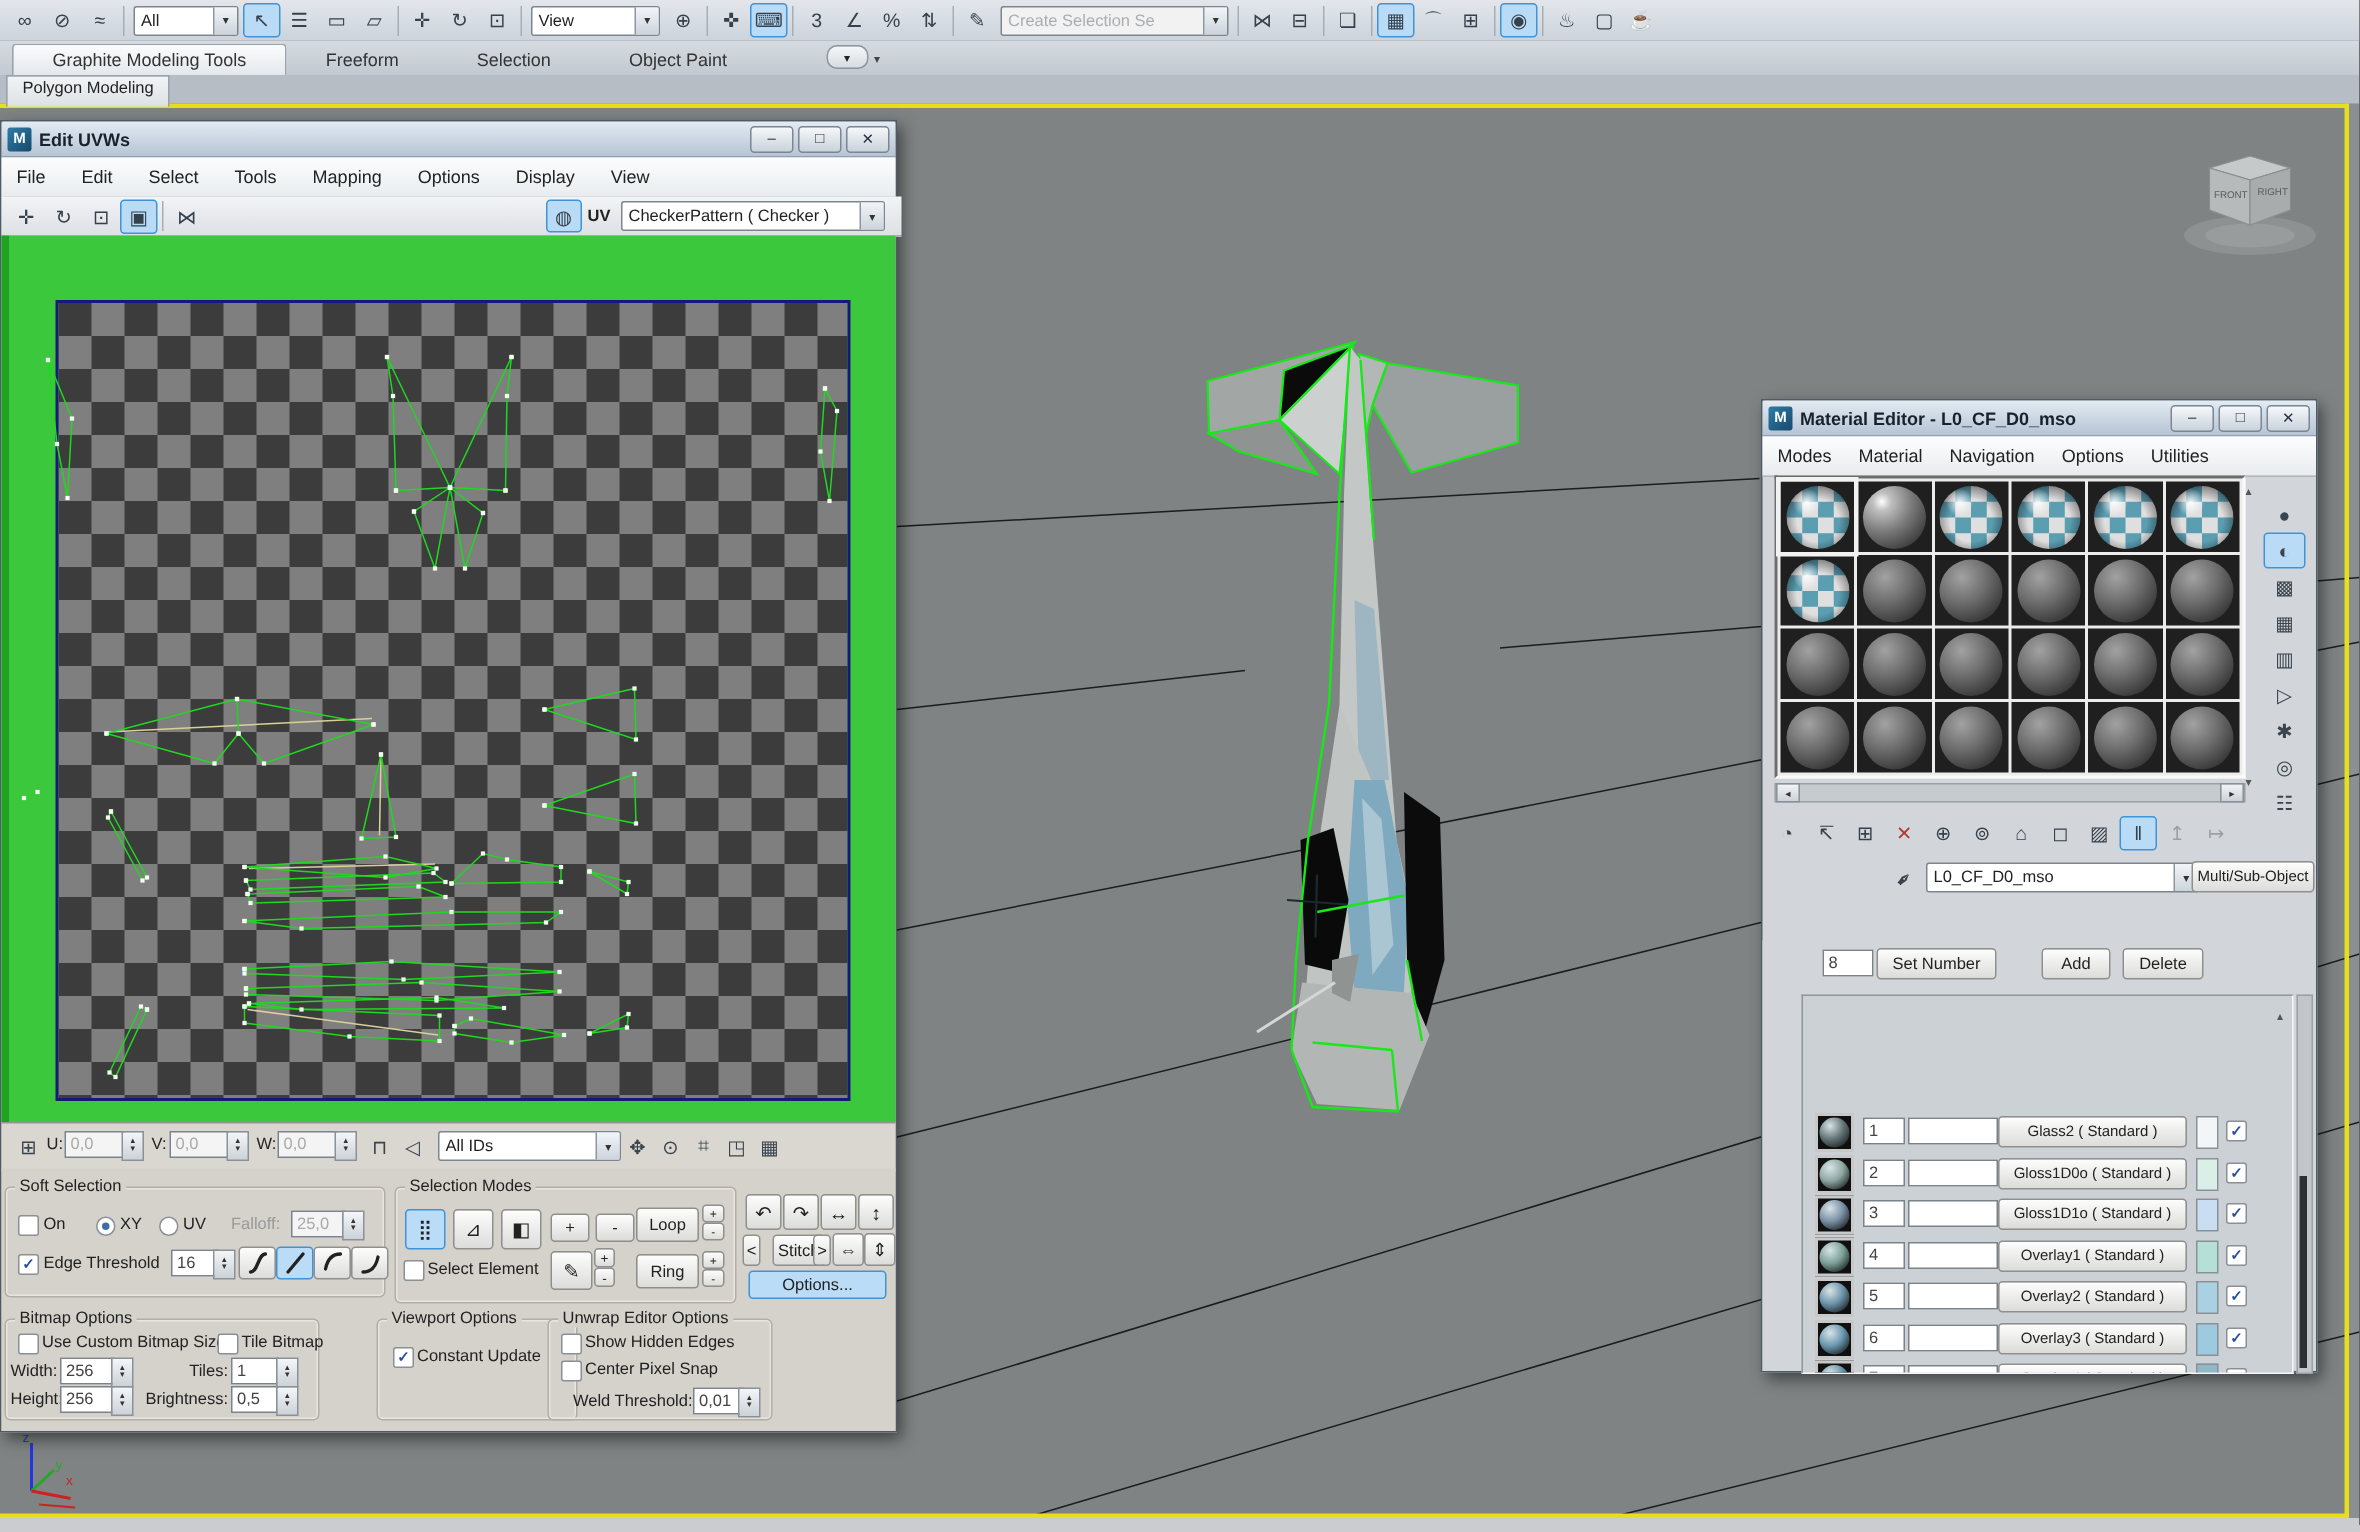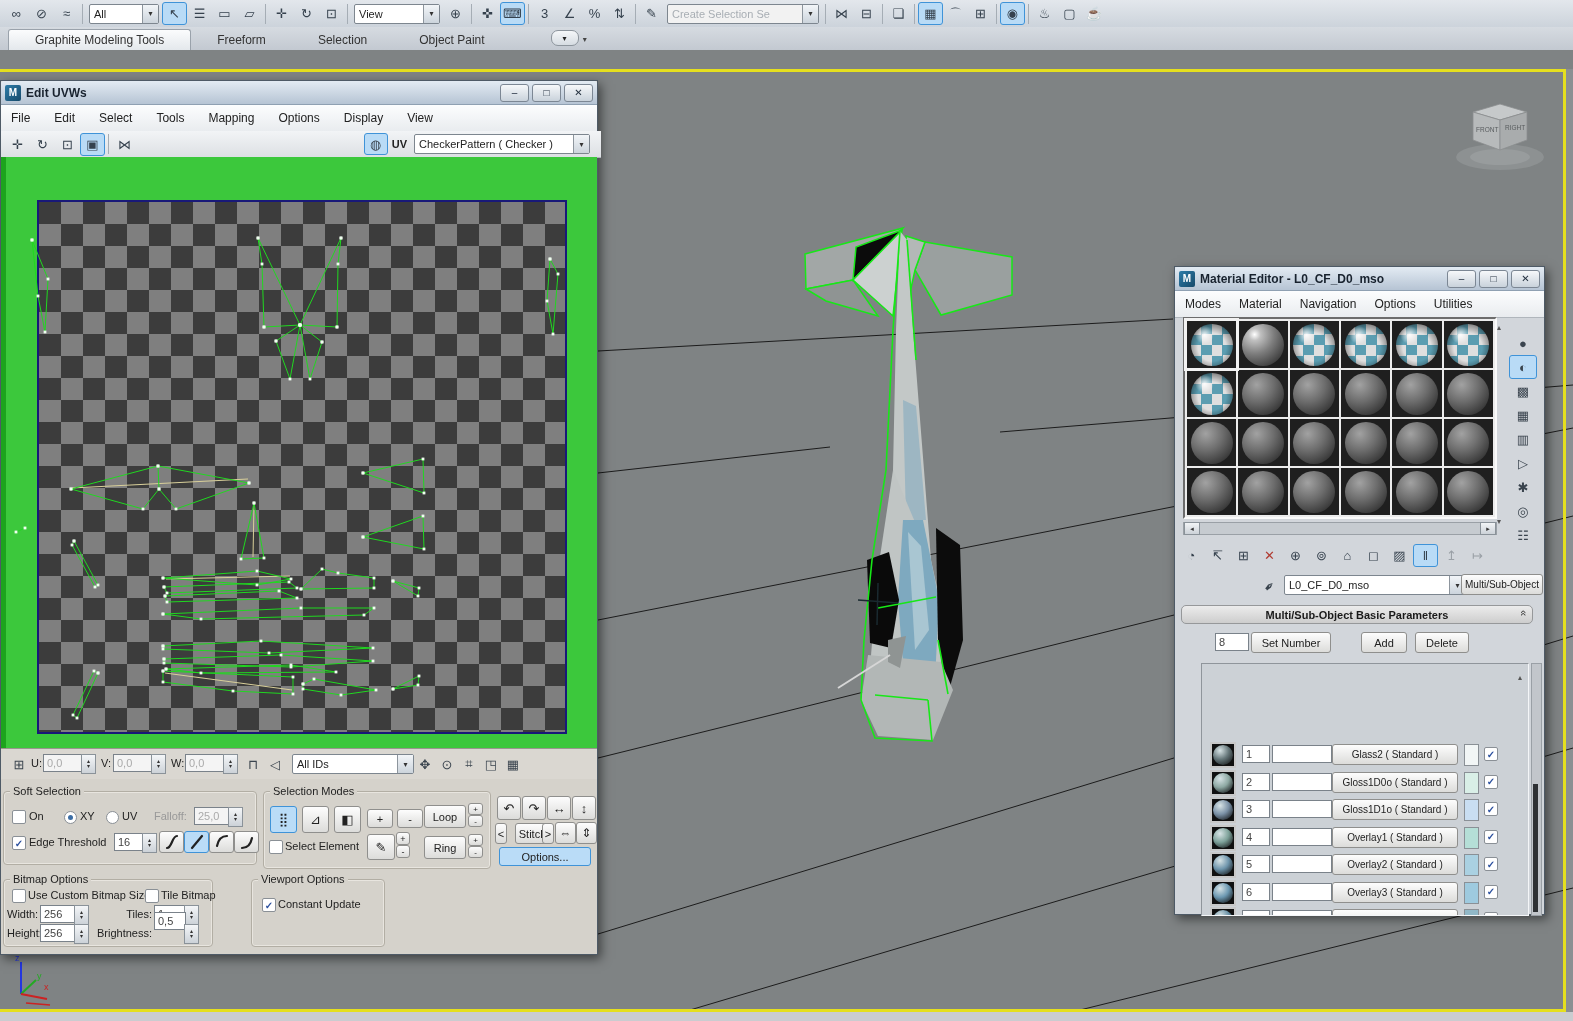--- a/index.html
+++ b/index.html
@@ -220,20 +220,23 @@
         <div class="ribtab">Freeform</div>
         <div class="ribtab">Selection</div>
         <div class="ribtab">Object Paint</div>
       </div>
     <div class="ribdd">
         <span>▾</span>
       </div>
     <span class="ribcaret">▾</span>
   </div>
 
+  <div id="subtabrow">
+    <div id="subtab">Polygon Modeling</div>
+  </div>
 
   <div id="euvw" class="win">
     <div class="titlebar">
       <span class="appicon">M</span>
       <span class="titletext">Edit UVWs</span>
       <span class="winbtn">–</span>
       <span class="winbtn">□</span>
       <span class="winbtn">✕</span>
     </div>
     <div class="menubar" id="euvwmenu">
@@ -566,30 +569,40 @@
         <span class="lbl" style="left:3px;top:28px;">Width:</span>
         <input class="field" style="left: 36px; top: 25px; width: 28px;" readonly="" value="256">
         <span class="spin" style="left:70px;top:25px;"></span>
         <span class="lbl" style="left:120px;top:28px;width:28px;text-align:right;">Tiles:</span>
         <input class="field" style="left: 150px; top: 25px; width: 24px;" readonly="" value="1">
         <span class="spin" style="left:180px;top:25px;"></span>
         <span class="lbl" style="left:3px;top:47px;">Height:</span>
         <input class="field" style="left: 36px; top: 44px; width: 28px;" readonly="" value="256">
         <span class="spin" style="left:70px;top:44px;"></span>
         <span class="lbl" style="left:90px;top:47px;width:58px;text-align:right;">Brightness:</span>
-        <input class="field" style="left: 150px; top: 32px; width: 24px;" readonly="" value="0,5">
+        <input class="field" style="left: 150px; top: 44px; width: 24px;" readonly="" value="0,5">
         <span class="spin" style="left:180px;top:44px;"></span>
       </div>
 
       <div class="grp" style="left:222px;top:100px;width:132px;height:66px;margin-left:28px;">
         <span class="gt">Viewport Options</span>
         <span class="cb on" style="left:10px;top:18px;"></span>
         <span class="lbl" style="left:26px;top:18px;">Constant Update</span>
       </div>
 
+      <div class="grp" style="left:364px;top:100px;width:148px;height:66px;">
+        <span class="gt">Unwrap Editor Options</span>
+        <span class="cb" style="left:8px;top:9px;"></span>
+        <span class="lbl" style="left:24px;top:9px;">Show Hidden Edges</span>
+        <span class="cb" style="left:8px;top:27px;"></span>
+        <span class="lbl" style="left:24px;top:27px;">Center Pixel Snap</span>
+        <span class="lbl" style="left:16px;top:48px;">Weld Threshold:</span>
+        <input class="field" style="left: 96px; top: 45px; width: 26px;" readonly="" value="0,01">
+        <span class="spin" style="left:126px;top:45px;"></span>
+      </div>
     </div>
   </div>
 
   <div id="mated" class="win">
     <div class="titlebar">
       <span class="appicon">M</span>
       <span class="titletext">Material Editor - L0_CF_D0_mso</span>
       <span class="winbtn">–</span>
       <span class="winbtn">□</span>
       <span class="winbtn">✕</span>
@@ -713,24 +726,20 @@
 
     <div id="mepicker">
       <span class="sicon" style="left:82px;top:2px;transform:rotate(-45deg);">✒</span>
       <span class="dd" style="left:106px;top:2px;width:176px;height:18px;">
         <span class="ddlab">L0_CF_D0_mso</span>
         <span class="ddarr">▾</span>
       </span>
       <span class="btn" style="left:286px;top:1px;width:80px;height:19px;font-size:10px;">Multi/Sub-Object</span>
     </div>
 
-    <div id="merollout">
-      <span>Multi/Sub-Object Basic Parameters</span>
-      <span class="collapse">«</span>
-    </div>
 
     <div id="meparams">
       <input class="field" style="left: 40px; top: 6px; width: 26px;" readonly="" value="8">
       <span class="btn" style="left:76px;top:5px;width:78px;height:19px;">Set Number</span>
       <span class="btn" style="left:186px;top:5px;width:44px;height:19px;">Add</span>
       <span class="btn" style="left:240px;top:5px;width:52px;height:19px;">Delete</span>
 
       <span class="btn" style="left:64px;top:55px;width:28px;height:16px;">ID</span>
       <span class="btn" style="left:100px;top:55px;width:48px;height:16px;">Name</span>
       <span class="btn" style="left:178px;top:55px;width:80px;height:16px;">Sub-Material</span>

